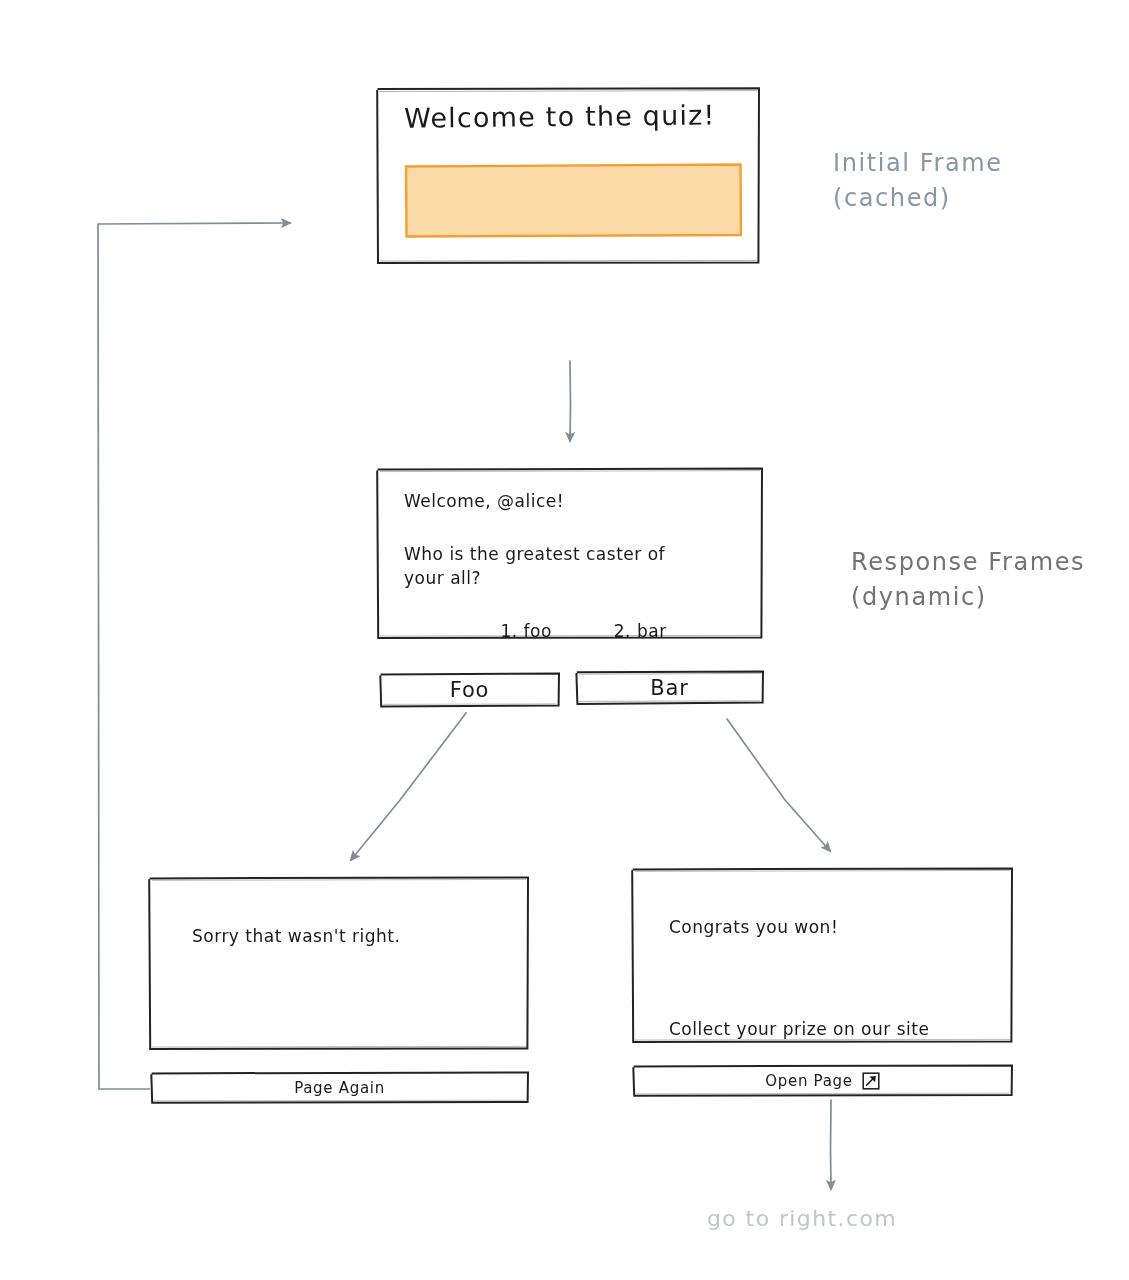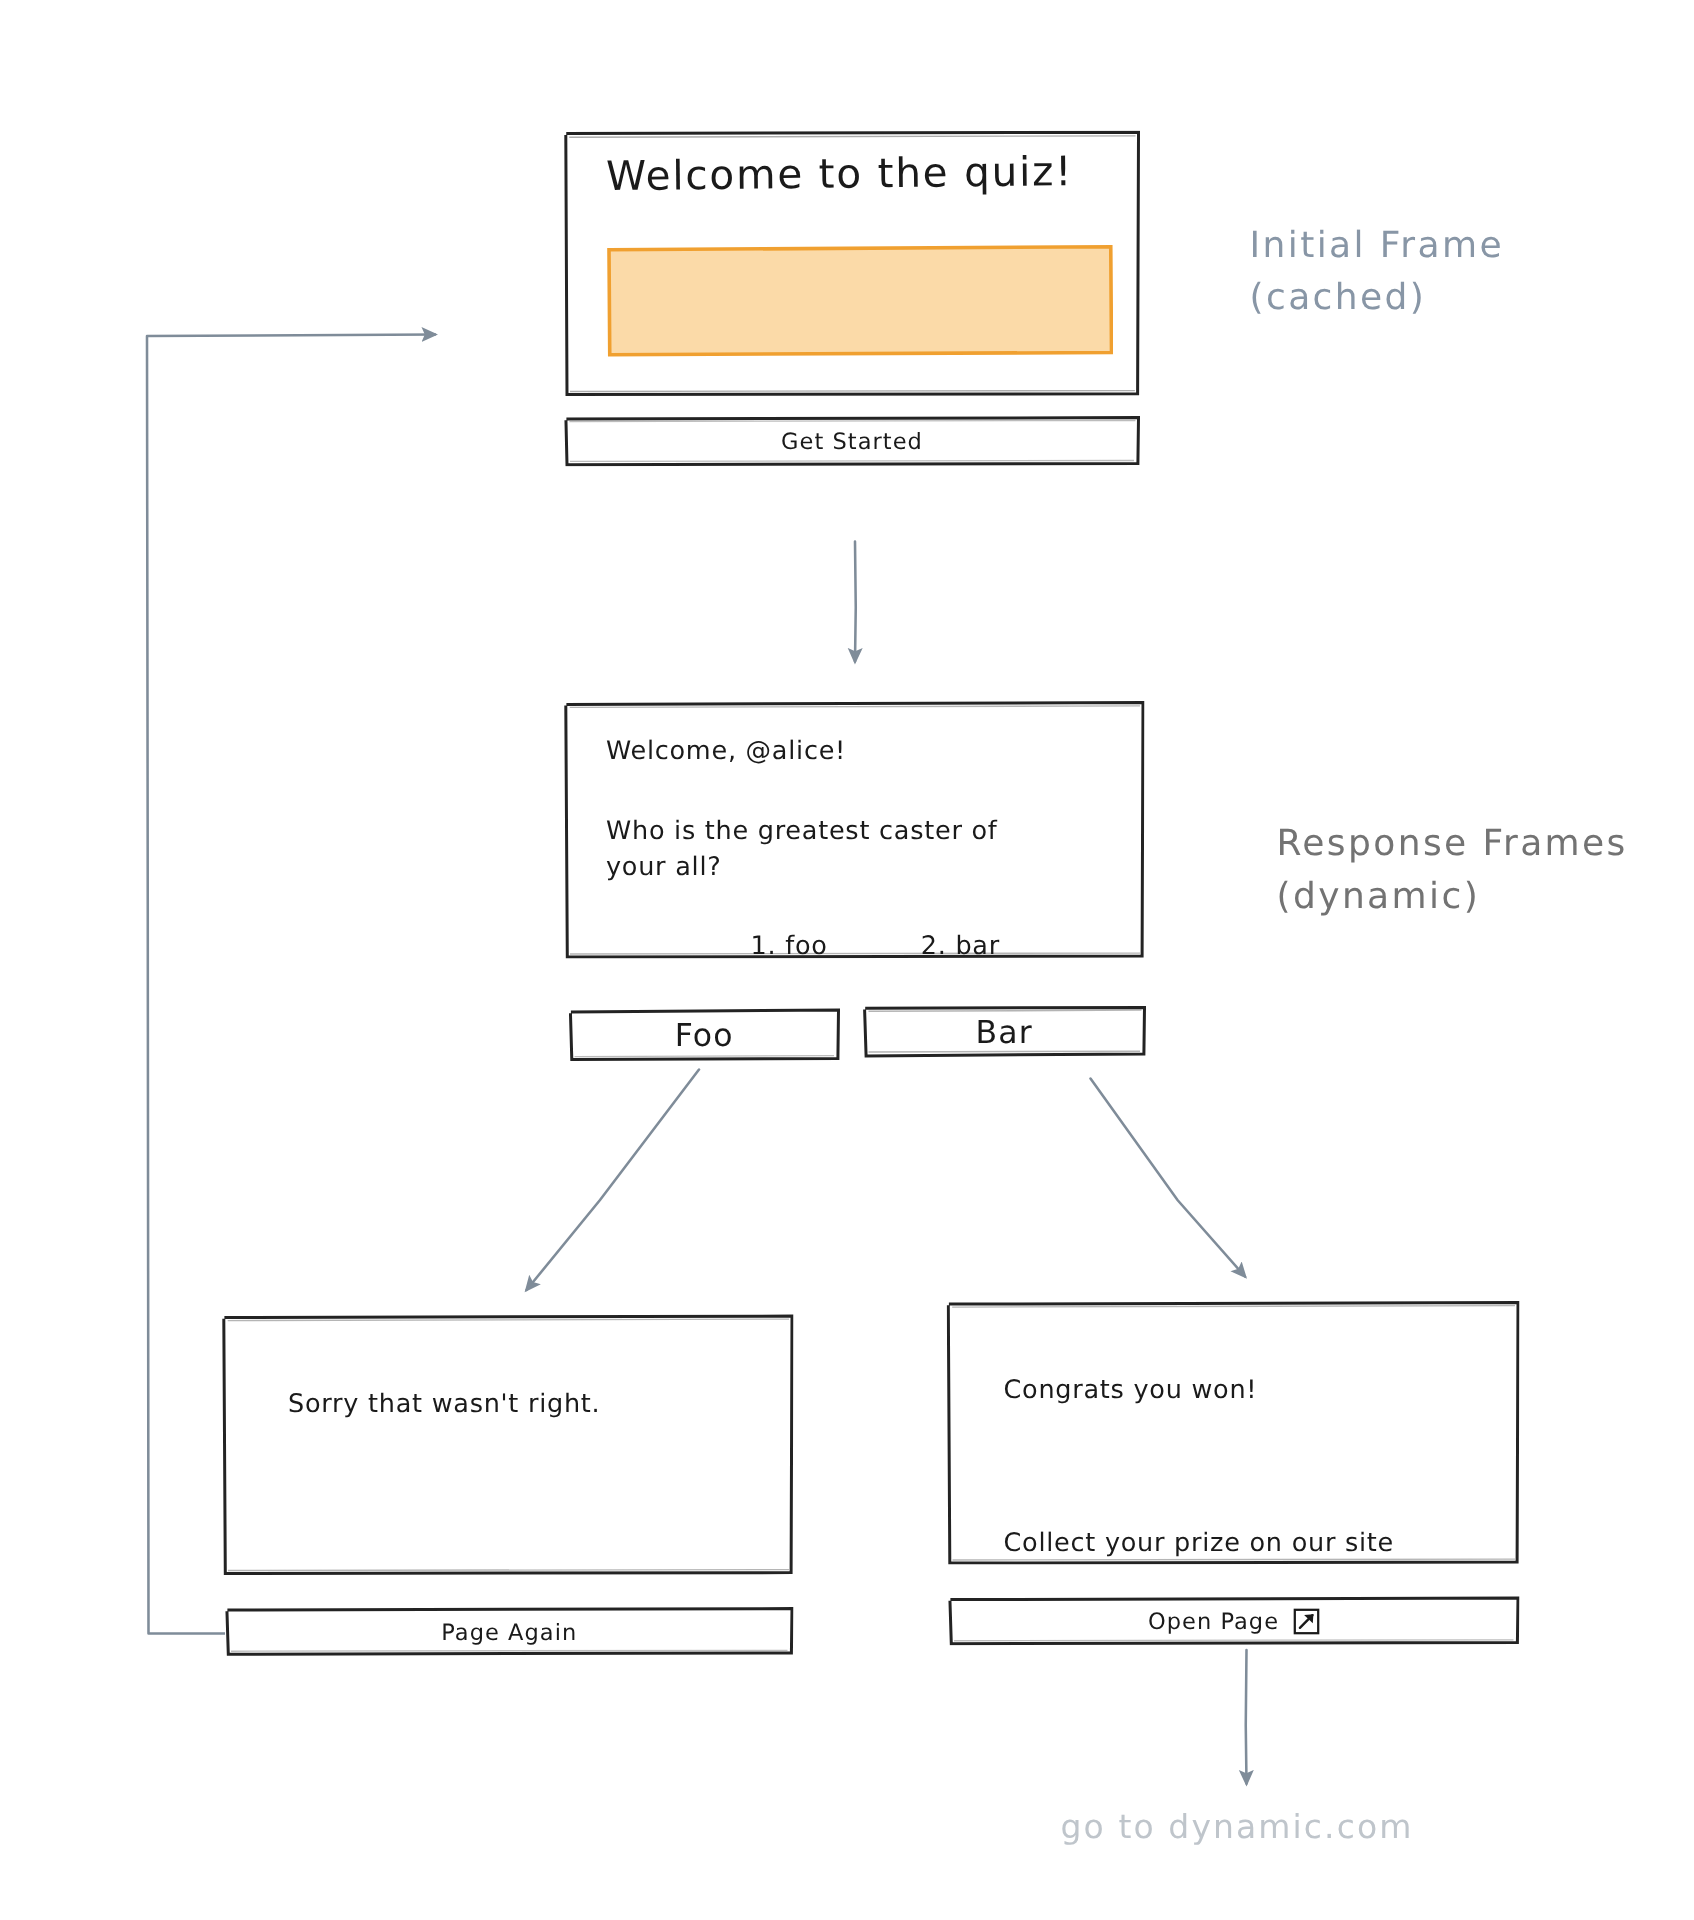--- a/index.html
+++ b/index.html
@@ -194,29 +194,20 @@
       <div class="hand title-text pad-title">Welcome to the quiz!</div>
     </div>
   </div>
 
   <div id="orange-field">
     <svg class="sketch-border" viewBox="0 0 338 75" preserveAspectRatio="none">
       <path d="M2,3.5 L336.5,1.5 L337,72 L2.5,73.5 Z" fill="#fbdaa8" stroke="#f0a030" stroke-width="2.4"></path>
     </svg>
   </div>
 
-  <div class="btn" id="btn-get-started">
-    <svg class="sketch-border" viewBox="0 0 384 34" preserveAspectRatio="none">
-      <path d="M1.6,2.4 L383,1.4 L382.6,32 L2,32.8 L1.3,3.2" fill="none" stroke="#232323" stroke-width="2"></path>
-      <path d="M4,30.6 L380,30 M3.6,4 L381,3.3" fill="none" stroke="#6a6a6a" stroke-width="0.9" opacity="0.45"></path>
-    </svg>
-    <div class="btn-body">
-      <span class="hand btn-text">Get Started</span>
-    </div>
-  </div>
 
   <div class="annot" id="annot-initial" style="color:#8896a6;">Initial  Frame
 (cached)</div>
 
   <div class="frame" id="frame-question">
     <svg class="sketch-border" viewBox="0 0 387 172" preserveAspectRatio="none">
       <path d="M1.6,2.6 L386,1.4 L385.4,170.4 L2.2,171 L1.2,3.4" fill="none" stroke="#232323" stroke-width="2"></path>
       <path d="M3.8,4.6 L384,3.6 M384,168.4 L4,169" fill="none" stroke="#5a5a5a" stroke-width="0.9" opacity="0.45"></path>
     </svg>
     <div class="frame-body pad-q" style="justify-content:flex-start; padding-top:22px;">
@@ -294,15 +285,15 @@
       <span class="extlink-icon">
         <svg viewBox="0 0 18 18" width="18" height="18">
           <rect x="1.2" y="1.2" width="15.6" height="15.6" fill="none" stroke="#1a1a1a" stroke-width="1.5"></rect>
           <path d="M4.6,13.2 L13.0,4.8" stroke="#1a1a1a" stroke-width="1.6" stroke-linecap="round"></path>
           <path d="M13.6,4.2 L13.2,10.2 L7.4,4.6 Z" fill="#1a1a1a"></path>
         </svg>
       </span>
     </div>
   </div>
 
-  <div class="footer-note" id="footer-goto" style="color:#bfc5cb;">go to dynamic.com</div>
+  <div class="footer-note" id="footer-goto" style="color:#bfc5cb;">go to right.com</div>
 
 </div>
 
 </body></html>

